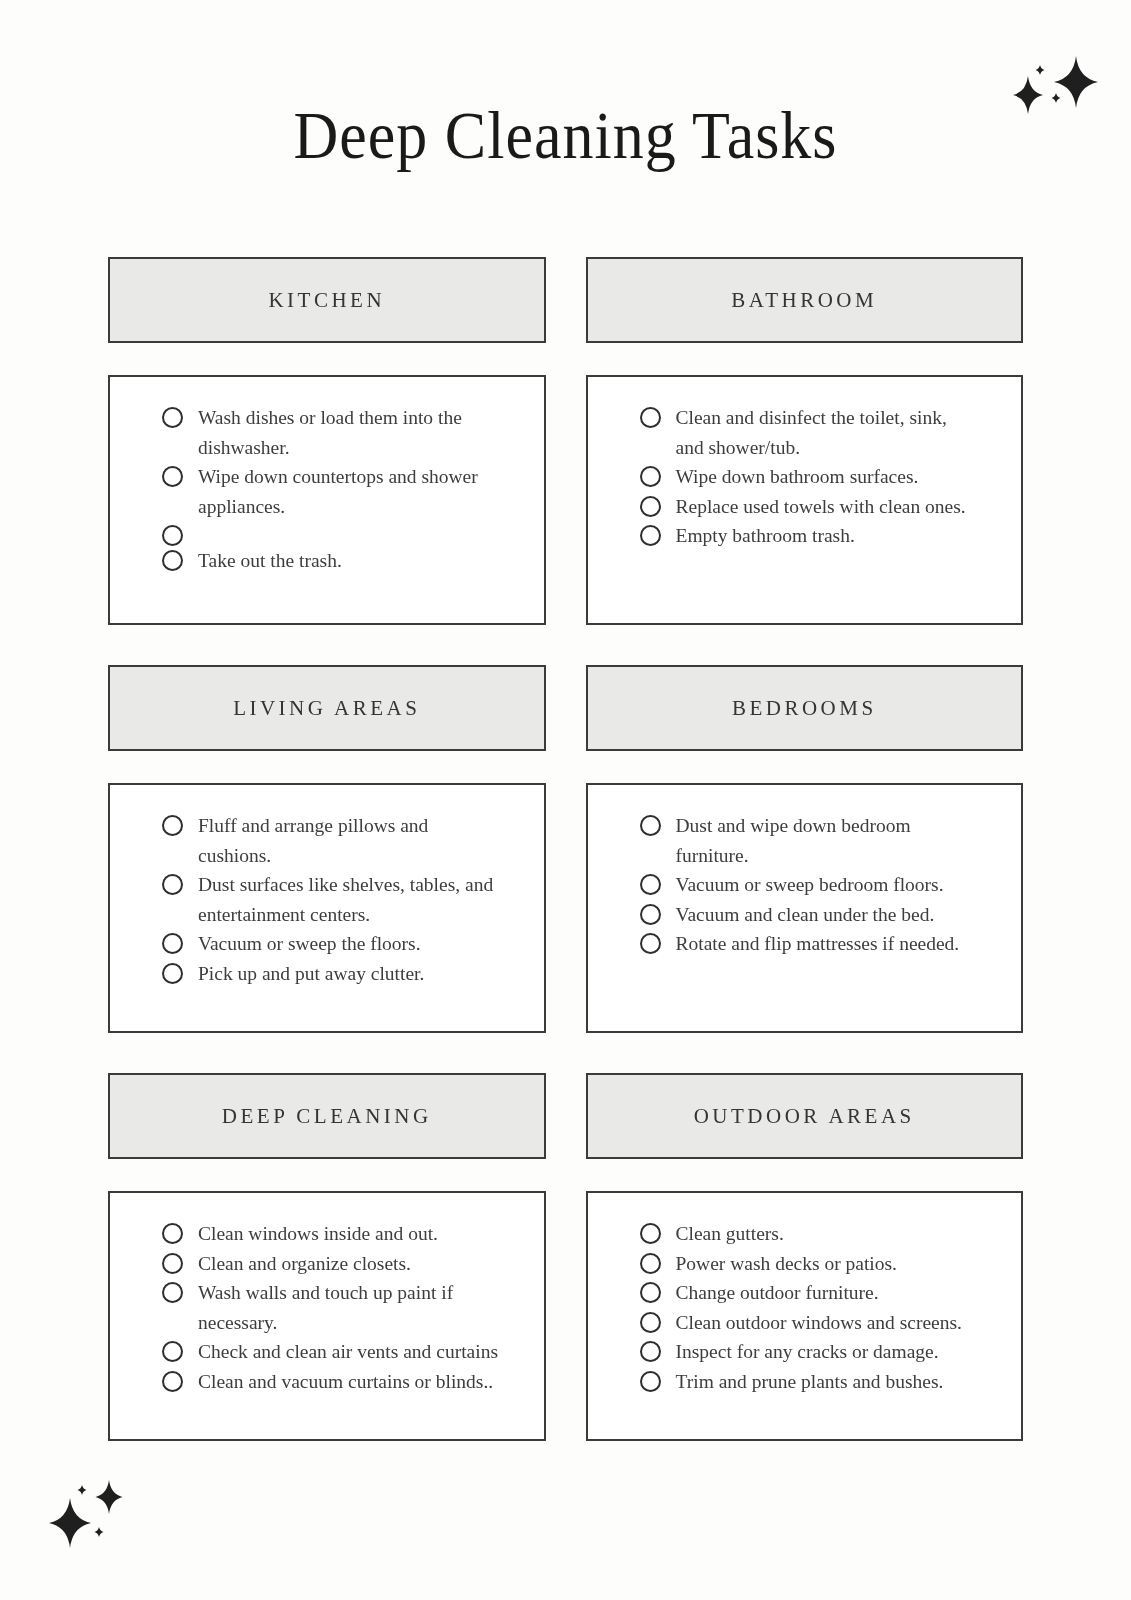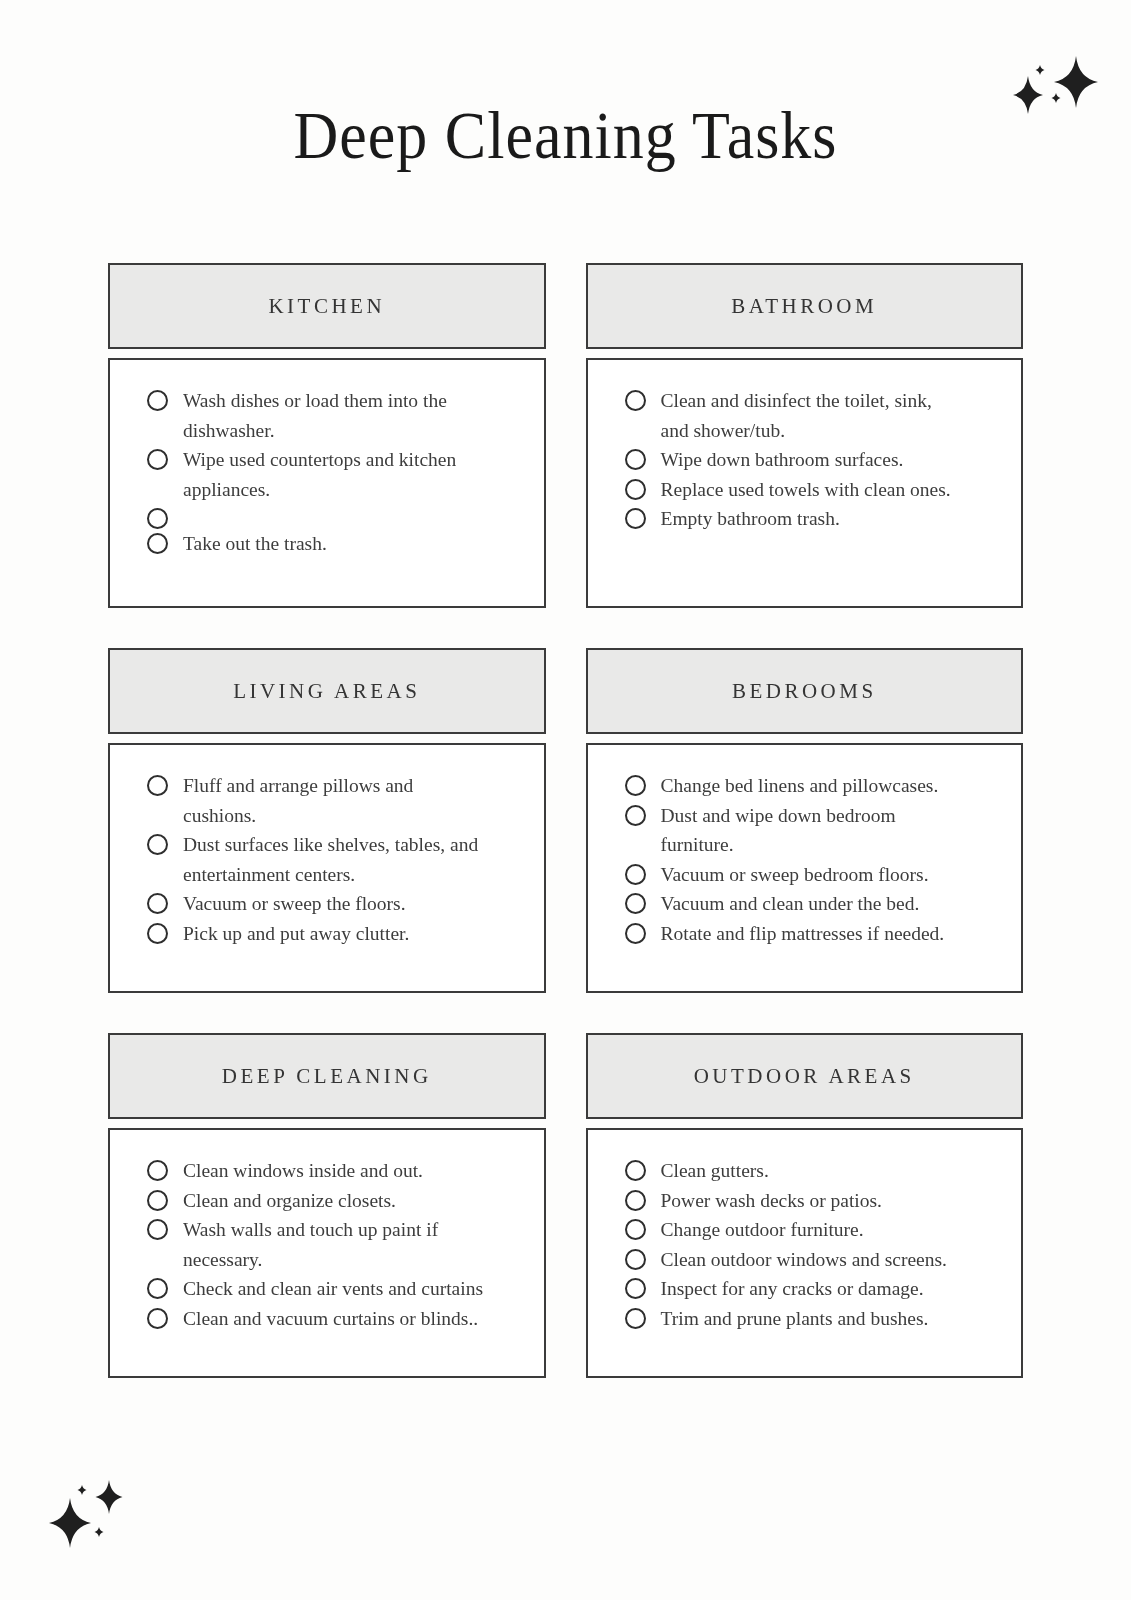--- a/index.html
+++ b/index.html
@@ -28,46 +28,46 @@
     color:var(--title);
     transform:scaleY(1.08);
     transform-origin:top center;
   }
   .sparkles{position:absolute;}
   .sparkles.top-right{left:998px;top:52px;}
   .sparkles.bottom-left{left:38px;top:1472px;}
   .sparkles path{fill:var(--sparkle);}
   .grid{
     position:absolute;
-    top:263px;left:108px;right:108px;
+    top:257px;left:108px;right:108px;
     display:grid;
     grid-template-columns:1fr 1fr;
     column-gap:25px;
     row-gap:37px;
     gap:40px;
   }
   .section-header{
     height:86px;
     background:var(--header-bg);
     border:2px solid var(--border);
     display:flex;
     align-items:center;
     justify-content:center;
   }
   .section-title{
     font-size:21px;
     letter-spacing:3.5px;
     color:#343434;
   }
   .section-content{
-    margin-top:9px;
+    margin-top:32px;
     height:250px;
     background:#ffffff;
     border:2px solid var(--border);
-    padding:26px 20px 10px 37px;
+    padding:26px 20px 10px 52px;
     overflow:hidden;
   }
   .task{
     display:flex;
     align-items:flex-start;
   }
   .cb{
     flex:0 0 auto;
     width:21px;height:21px;
     border:2px solid #2e2e2e;
@@ -102,21 +102,21 @@
     </div>
     <div class="section-content">
   <div class="task">
     <span class="cb"></span>
     <span class="task-text">Wash dishes or load them into the
 dishwasher.</span>
   </div>
 
   <div class="task">
     <span class="cb"></span>
-    <span class="task-text">Wipe used countertops and kitchen
+    <span class="task-text">Wipe down countertops and shower
 appliances.</span>
   </div>
 
   <div class="task">
     <span class="cb"></span>
   </div>
 
   <div class="task">
     <span class="cb"></span>
     <span class="task-text">Take out the trash.</span>
@@ -179,24 +179,20 @@
     <span class="task-text">Pick up and put away clutter.</span>
   </div>
 </div>
   </section>
 
   <section class="section">
     <div class="section-header">
       <span class="section-title">BEDROOMS</span>
     </div>
     <div class="section-content">
-  <div class="task">
-    <span class="cb"></span>
-    <span class="task-text">Change bed linens and pillowcases.</span>
-  </div>
 
   <div class="task">
     <span class="cb"></span>
     <span class="task-text">Dust and wipe down bedroom
 furniture.</span>
   </div>
 
   <div class="task">
     <span class="cb"></span>
     <span class="task-text">Vacuum or sweep bedroom floors.</span>

